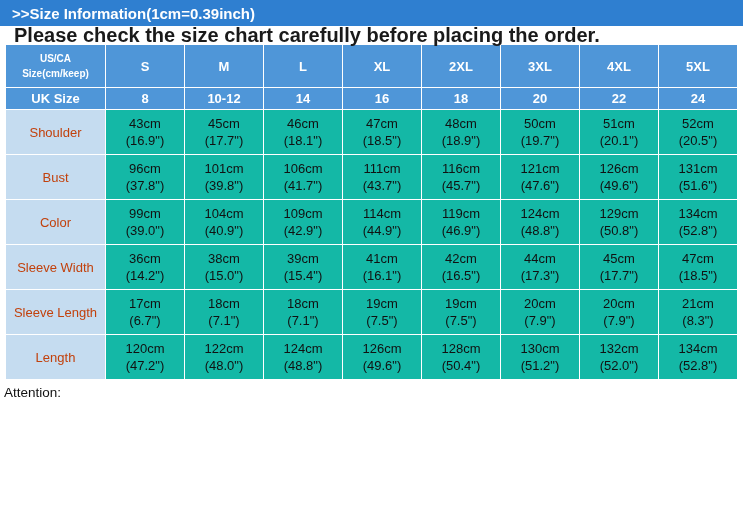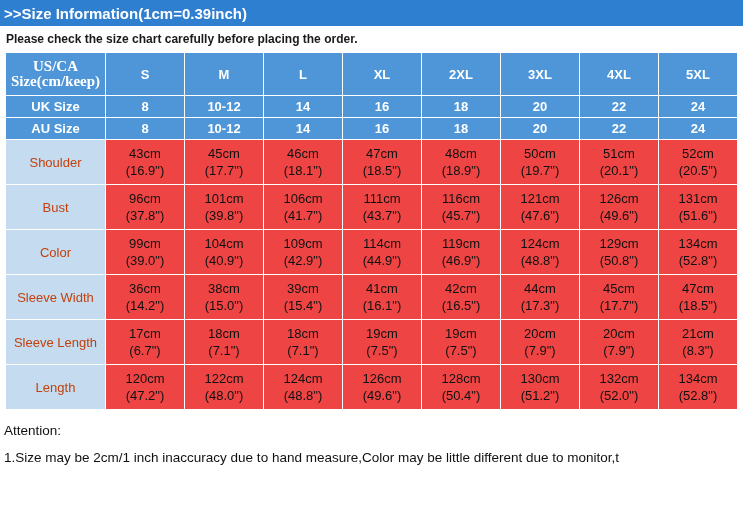--- a/index.html
+++ b/index.html
@@ -21,32 +21,33 @@
     box-sizing: border-box;
   }
   .title-bar {
     height: 26px;
     background: #2f7fd0;
     color: #ffffff;
     font-size: 15px;
     font-weight: bold;
     display: flex;
     align-items: center;
-    padding-left: 4px;
+    padding-left: 12px;
     box-sizing: border-box;
   }
   .subtitle {
-    height: 26px;
+    height: 18px;
     display: flex;
     align-items: center;
     padding-left: 6px;
-    font-size: 12px;
+    font-size: 20px;
     font-weight: bold;
     color: #1a1a1a;
     box-sizing: border-box;
+    margin-left: 8px;
   }
   table.size-chart {
     border-collapse: collapse;
     width: 733px;
     margin-left: 5px;
     table-layout: fixed;
   }
   table.size-chart td {
     border: 1px solid #ffffff;
     text-align: center;
@@ -55,54 +56,53 @@
     padding: 0;
   }
   .hdr-cell {
     background: #4f96d8;
     color: #ffffff;
     font-weight: bold;
     font-size: 15px;
     height: 42px;
   }
   .hdr-cell.corner {
-    font-size: 15px;
+    font-size: 10px;
     line-height: 15px;
-    font-family: Liberation Serif, serif;
   }
   .subhdr-cell {
     background: #4f96d8;
     color: #ffffff;
     font-weight: bold;
     font-size: 14px;
     height: 21px;
     margin-left: 12px;
   }
   .row-label {
     background: #c5dcf0;
     color: #c2410c;
     font-size: 14px;
     height: 44px;
   }
   .data-cell {
-    background: #ef4444;
+    background: #14b8a6;
     color: #111111;
     height: 44px;
     line-height: 17px;
     font-size: 13px;
   }
   .data-cell .cm { display: block; }
   .data-cell .inch { display: block; }
   .attention {
     padding: 3px 0 0 4px;
     font-size: 13.5px;
     line-height: 19px;
     color: #111111;
   }
-  .attention div { white-space: pre; margin-top: 8px; }
+  .attention div { white-space: pre; }
   .col-first { width: 100px; }
 </style>
 </head>
 <body>
 
 <div class="sheet">
 
   <div class="title-bar">
     <span>&gt;&gt;Size Information(1cm=0.39inch)</span>
   </div>
@@ -144,31 +144,20 @@
         <td class="subhdr-cell">8</td>
         <td class="subhdr-cell">10-12</td>
         <td class="subhdr-cell">14</td>
         <td class="subhdr-cell">16</td>
         <td class="subhdr-cell">18</td>
         <td class="subhdr-cell">20</td>
         <td class="subhdr-cell">22</td>
         <td class="subhdr-cell">24</td>
       </tr>
 
-      <tr>
-        <td class="subhdr-cell">AU Size</td>
-        <td class="subhdr-cell">8</td>
-        <td class="subhdr-cell">10-12</td>
-        <td class="subhdr-cell">14</td>
-        <td class="subhdr-cell">16</td>
-        <td class="subhdr-cell">18</td>
-        <td class="subhdr-cell">20</td>
-        <td class="subhdr-cell">22</td>
-        <td class="subhdr-cell">24</td>
-      </tr>
 
       <tr>
         <td class="row-label">Shoulder</td>
         <td class="data-cell">
             <span class="cm">43cm</span>
             <span class="inch">(16.9")</span>
           </td>
         <td class="data-cell">
             <span class="cm">45cm</span>
             <span class="inch">(17.7")</span>
@@ -376,16 +365,15 @@
         <td class="data-cell">
             <span class="cm">134cm</span>
             <span class="inch">(52.8")</span>
           </td>
       </tr>
     </tbody>
   </table>
 
   <div class="attention">
     <div>Attention:</div>
-    <div>1.Size may be 2cm/1 inch inaccuracy due to hand measure,Color may be little different due to monitor,t</div>
   </div>
 
 </div>
 
 </body></html>

